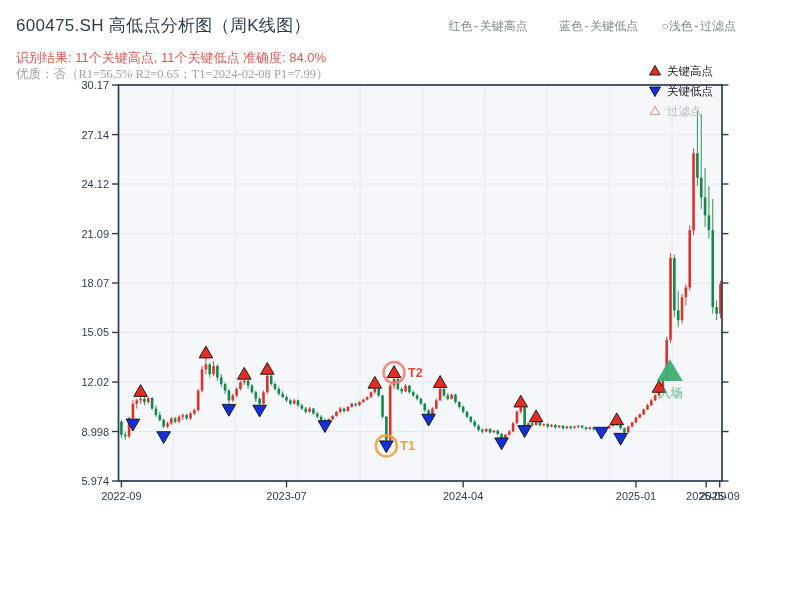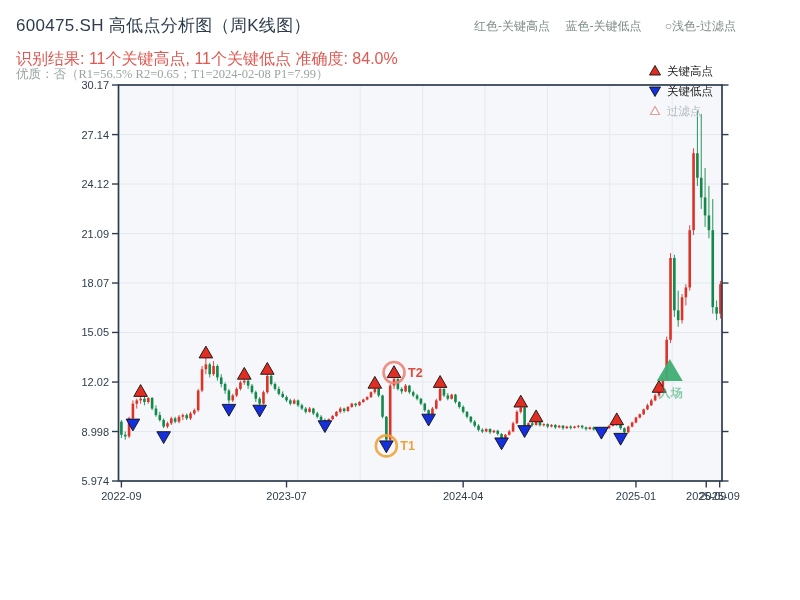--- a/index.html
+++ b/index.html
@@ -1,23 +1,23 @@
 <!DOCTYPE html>
 <html><head>
 <meta charset="utf-8">
 <style>
   html,body{margin:0;padding:0;background:#ffffff;}
   #stage{position:relative;width:800px;height:600px;background:#ffffff;overflow:hidden;
          font-family:"Liberation Sans","DejaVu Sans",sans-serif;}
   .hdr-title{position:absolute;left:16px;top:14px;font-size:17px;font-weight:500;color:#2e3d4e;letter-spacing:.3px;}
   .hdr-note{position:absolute;right:64px;top:18px;font-size:12px;color:#7f8c89;}
-  .hdr-note span{display:inline-block;}
-  .hdr-note .gap1{margin-left:12px;}
+  .hdr-note span{display:inline-block;font-family:Liberation Mono, monospace;}
+  .hdr-note .gap1{margin-left:28px;}
   .hdr-note .gap2{margin-left:20px;}
-  .hdr-result{position:absolute;left:16px;top:49px;font-size:16px;color:#e15850;}
+  .hdr-result{position:absolute;left:16px;top:49px;font-size:13px;color:#e15850;}
   .hdr-quality{position:absolute;left:16px;top:66px;font-size:12.5px;color:#9aa5a2;font-family:Liberation Serif, serif;}
   svg{position:absolute;left:0;top:0;}
 </style>
 </head>
 <body>
 
 <div id="stage">
   <div class="hdr-title">600475.SH 高低点分析图（周K线图）</div>
   <div class="hdr-note">
     <span>红色-关键高点</span>

